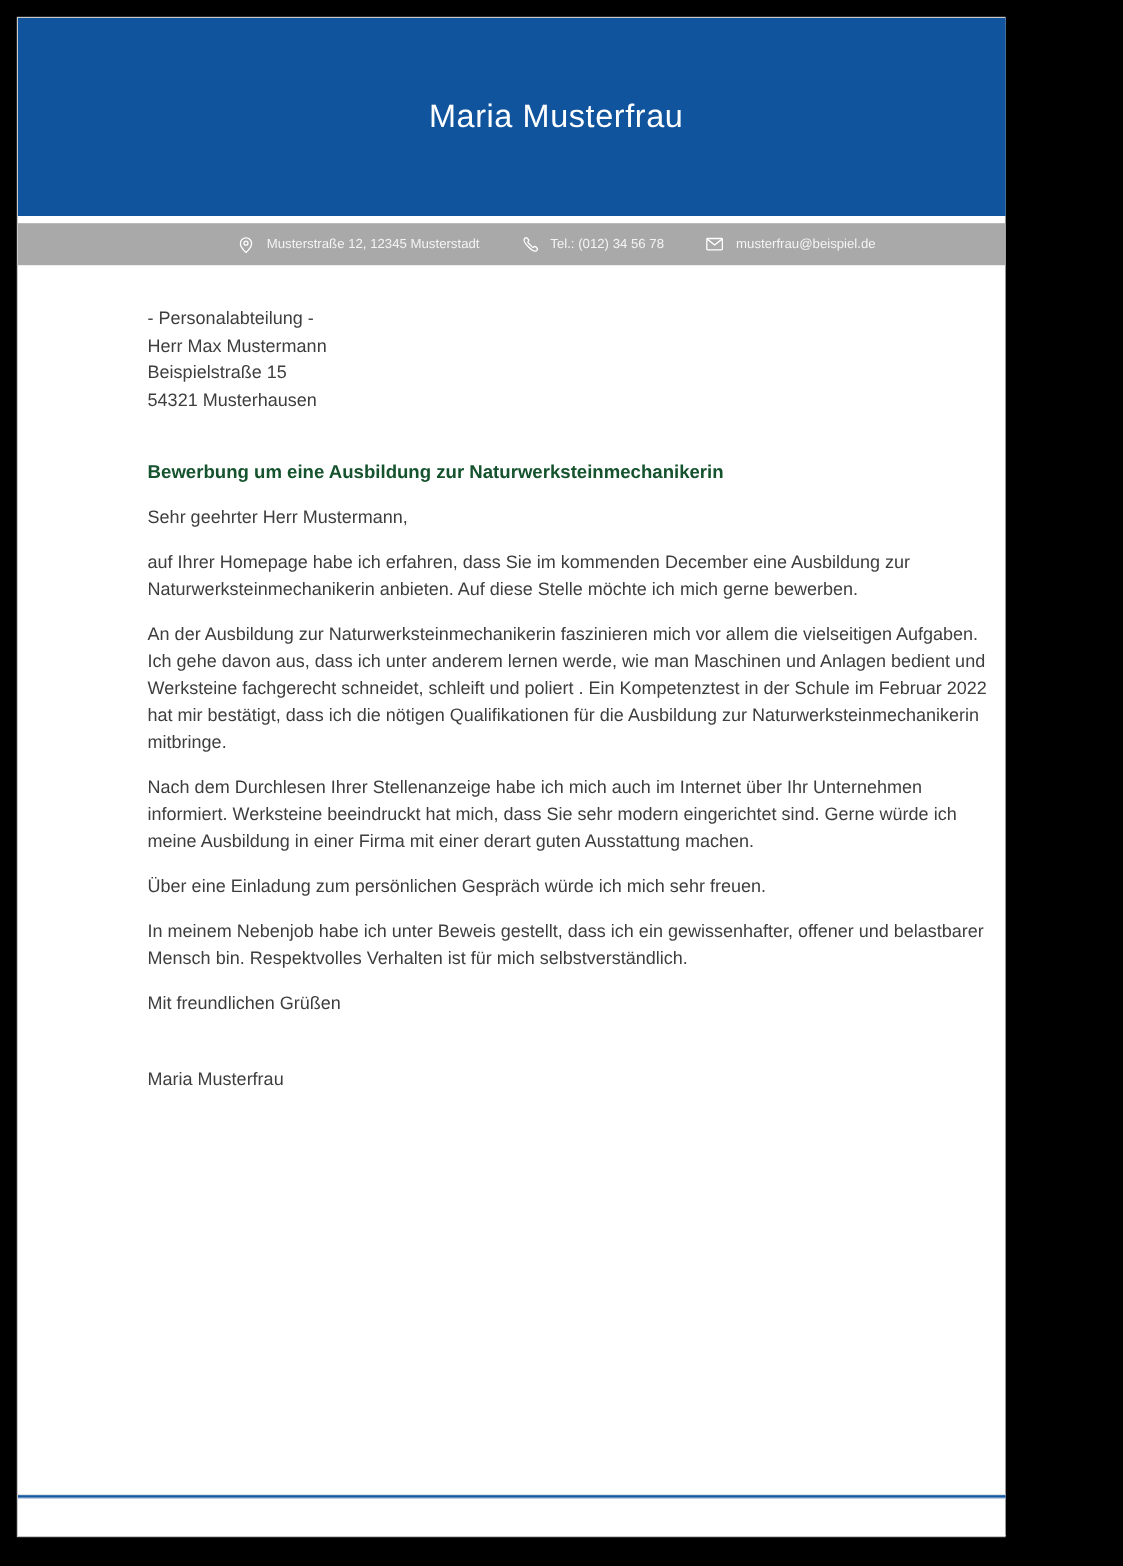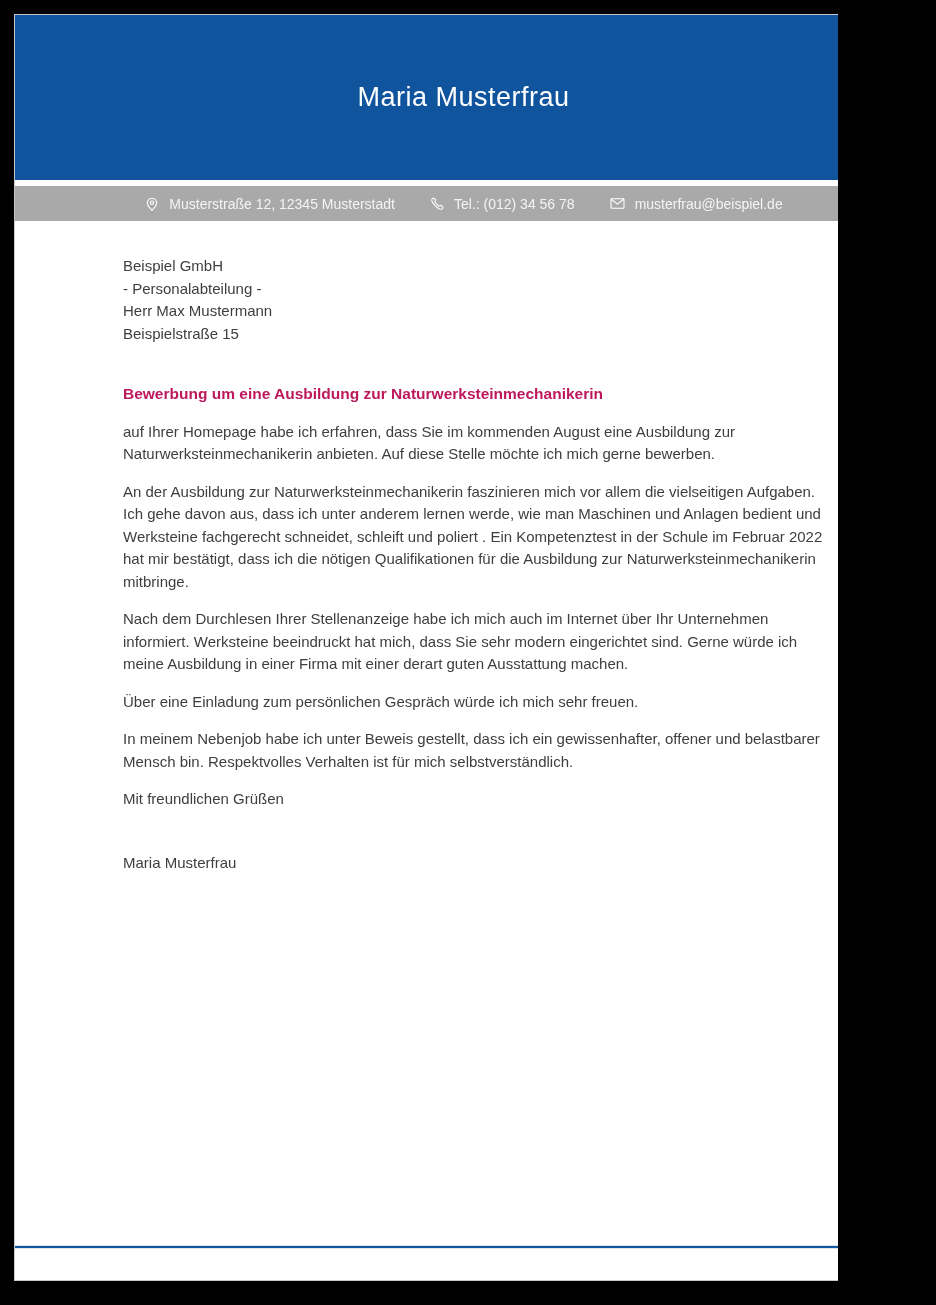--- a/index.html
+++ b/index.html
@@ -39,21 +39,21 @@
   .contact-bar {
     margin-top: 6px;
     width: 100%;
     height: 35px;
     background: #a9a9a9;
     display: flex;
     align-items: center;
     justify-content: center;
     gap: 34px;
     color: #f4f4f4;
-    font-size: 14px;
+    font-size: 11px;
   }
   .contact-item {
     display: flex;
     align-items: center;
     gap: 9px;
     white-space: nowrap;
   }
   .contact-item svg { display: block; }
   .letter {
     padding: 0 85px 0 108px;
@@ -63,21 +63,21 @@
   }
   .recipient { margin-top: 34px; }
   .recipient div { white-space: pre; }
   .date-line {
     margin-top: 55px;
     text-align: right;
   }
   .subject {
     margin-top: 38px;
     font-weight: 700;
-    color: #be185d;
+    color: #14532d;
     font-size: 15.5px;
   }
   .salutation { margin-top: 41px; }
   .para { margin-top: 15px; }
   .closing { margin-top: 15px; }
   .signature { margin-top: 41px; }
   .bottom-rule {
     position: absolute;
     left: 0;
     top: 1230px;
@@ -124,31 +124,32 @@
             <path d="M3 4.8l9 7.2 9-7.2"></path>
           </svg>
         </span>
         <span>musterfrau@beispiel.de</span>
       </div>
     </div>
 
     <div class="letter">
 
       <div class="recipient">
-        <div>Beispiel GmbH</div>
         <div>- Personalabteilung -</div>
         <div>Herr Max Mustermann</div>
         <div>Beispielstraße 15</div>
+        <div>54321 Musterhausen</div>
       </div>
 
 
       <div class="subject">Bewerbung um eine Ausbildung zur Naturwerksteinmechanikerin</div>
 
+      <div class="para salutation">Sehr geehrter Herr Mustermann,</div>
 
-      <div class="para">auf Ihrer Homepage habe ich erfahren, dass Sie im kommenden August eine Ausbildung zur Naturwerksteinmechanikerin anbieten. Auf diese Stelle möchte ich mich gerne bewerben.</div>
+      <div class="para">auf Ihrer Homepage habe ich erfahren, dass Sie im kommenden December eine Ausbildung zur Naturwerksteinmechanikerin anbieten. Auf diese Stelle möchte ich mich gerne bewerben.</div>
       <div class="para">An der Ausbildung zur Naturwerksteinmechanikerin faszinieren mich vor allem die vielseitigen Aufgaben. Ich gehe davon aus, dass ich unter anderem lernen werde, wie man Maschinen und Anlagen bedient und Werksteine fachgerecht schneidet, schleift und poliert . Ein Kompetenztest in der Schule im Februar 2022 hat mir bestätigt, dass ich die nötigen Qualifikationen für die Ausbildung zur Naturwerksteinmechanikerin mitbringe.</div>
       <div class="para">Nach dem Durchlesen Ihrer Stellenanzeige habe ich mich auch im Internet über Ihr Unternehmen informiert. Werksteine beeindruckt hat mich, dass Sie sehr modern eingerichtet sind. Gerne würde ich meine Ausbildung in einer Firma mit einer derart guten Ausstattung machen.</div>
       <div class="para">Über eine Einladung zum persönlichen Gespräch würde ich mich sehr freuen.</div>
       <div class="para">In meinem Nebenjob habe ich unter Beweis gestellt, dass ich ein gewissenhafter, offener und belastbarer Mensch bin. Respektvolles Verhalten ist für mich selbstverständlich.</div>
 
       <div class="closing">Mit freundlichen Grüßen</div>
 
       <div class="signature">Maria Musterfrau</div>
     </div>
 

